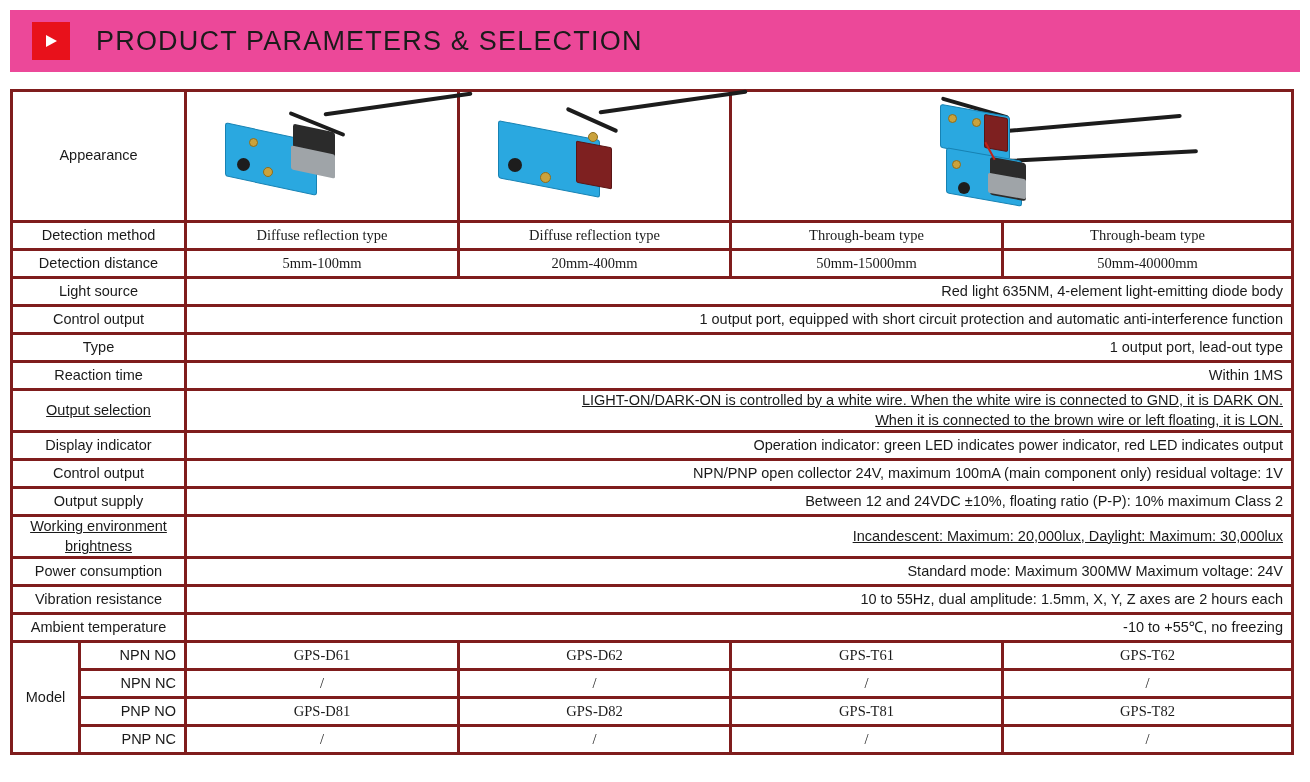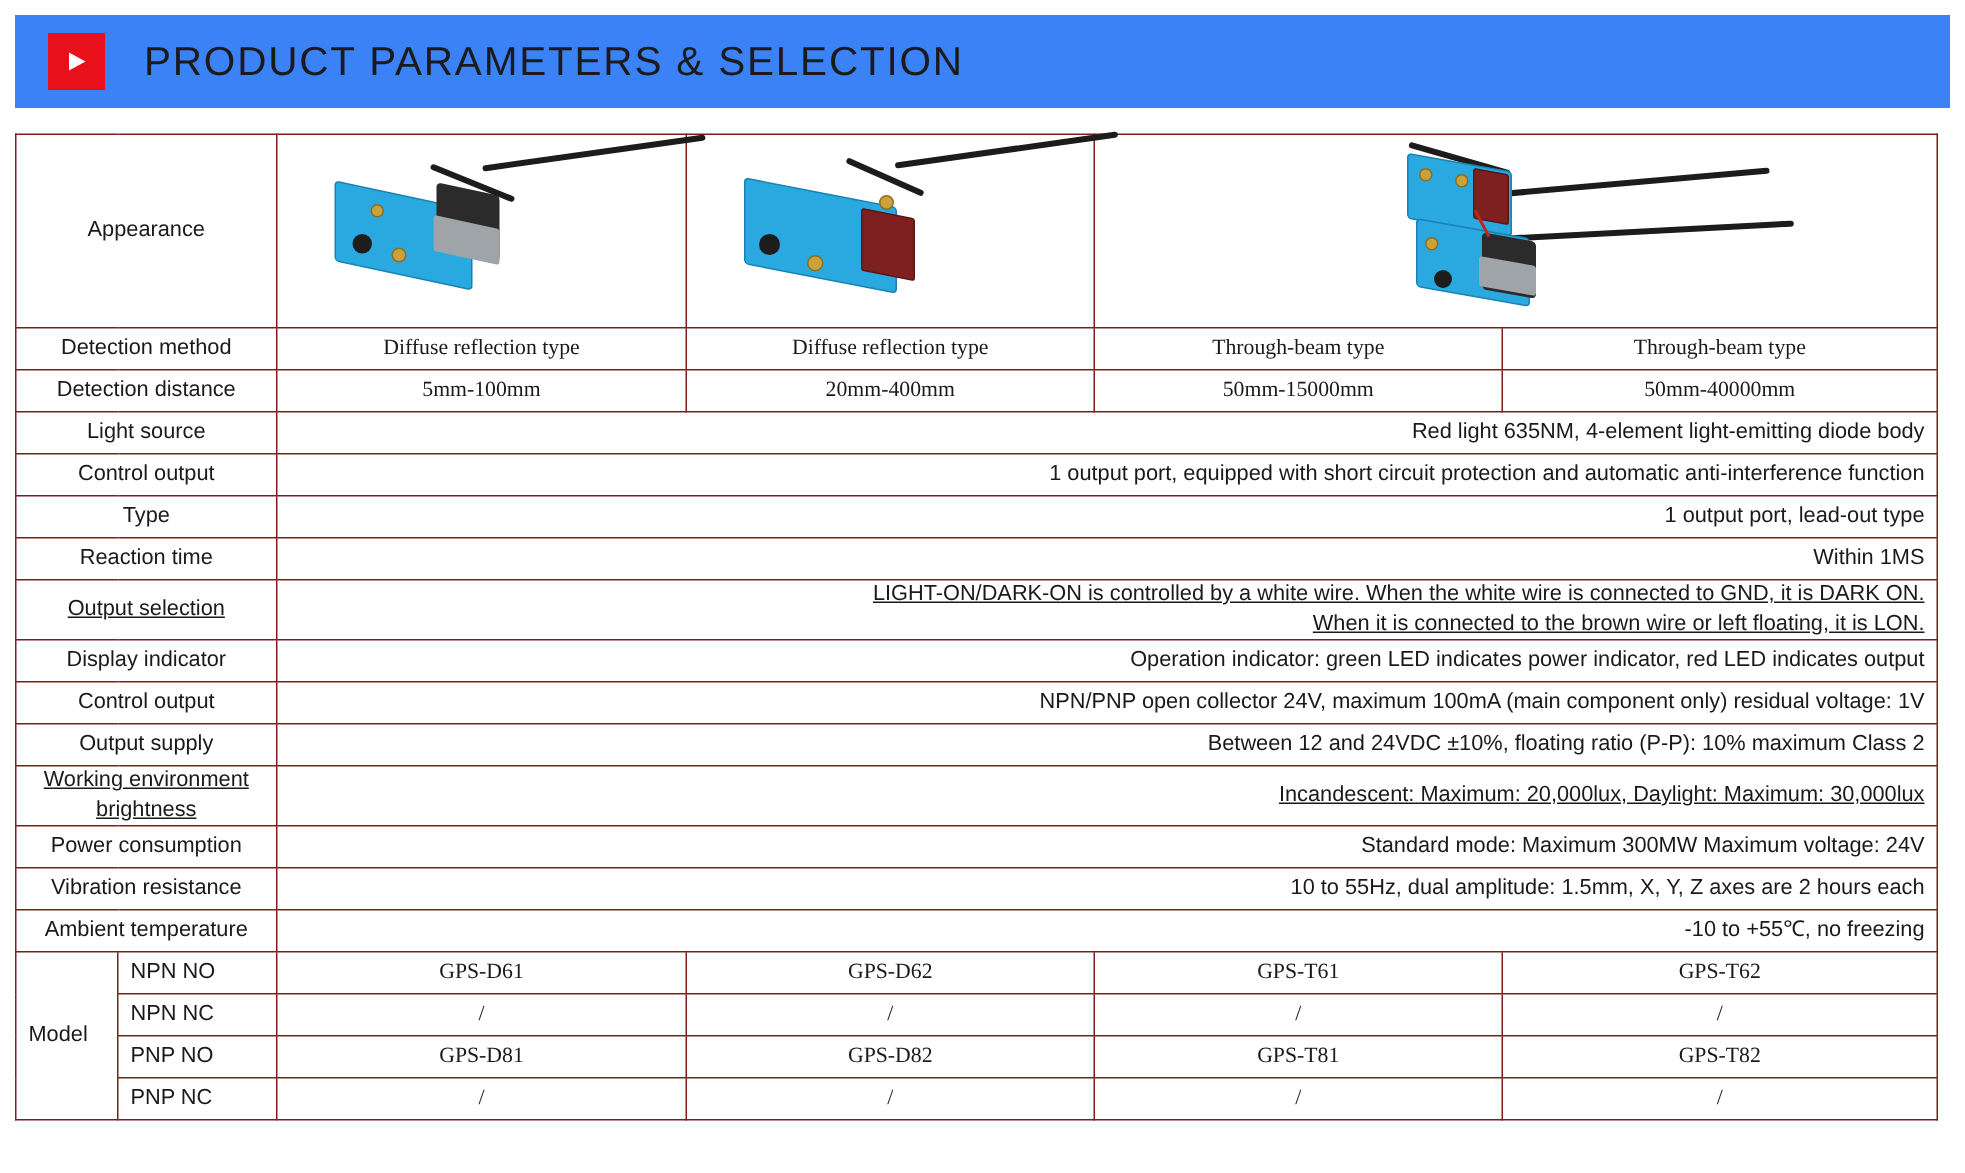--- a/index.html
+++ b/index.html
@@ -19,21 +19,21 @@
     width: 1310px;
     height: 782px;
   }
   
   .banner {
     position: absolute;
     left: 10px;
     top: 10px;
     width: 1290px;
     height: 62px;
-    background: #3b82f6;
+    background: #ec4899;
     display: flex;
     align-items: center;
   }
   .banner-icon {
     width: 38px;
     height: 38px;
     background: #e8111b;
     margin-left: 22px;
     display: flex;
     align-items: center;
@@ -52,34 +52,35 @@
   .spec-table {
     position: absolute;
     left: 10px;
     top: 89px;
     width: 1281px;
     border-collapse: collapse;
     table-layout: fixed;
     font-size: 14.5px;
   }
   .spec-table td {
-    border: 1px solid #7f1d1d;
+    border: 3px solid #7f1d1d;
     padding: 0 8px;
     vertical-align: middle;
     line-height: 1.35;
   }
   .label-cell {
     text-align: center;
     width: 174px;
   }
   .model-label-cell {
+    text-align: center;
     width: 68px;
   }
   .model-sub-cell {
-    text-align: left;
+    text-align: right;
     width: 106px;
     margin-left: 42px;
   }
   .value-center {
     text-align: center;
     font-family: Liberation Serif, serif;
   }
   .value-left {
     text-align: right;
     padding-left: 10px;

